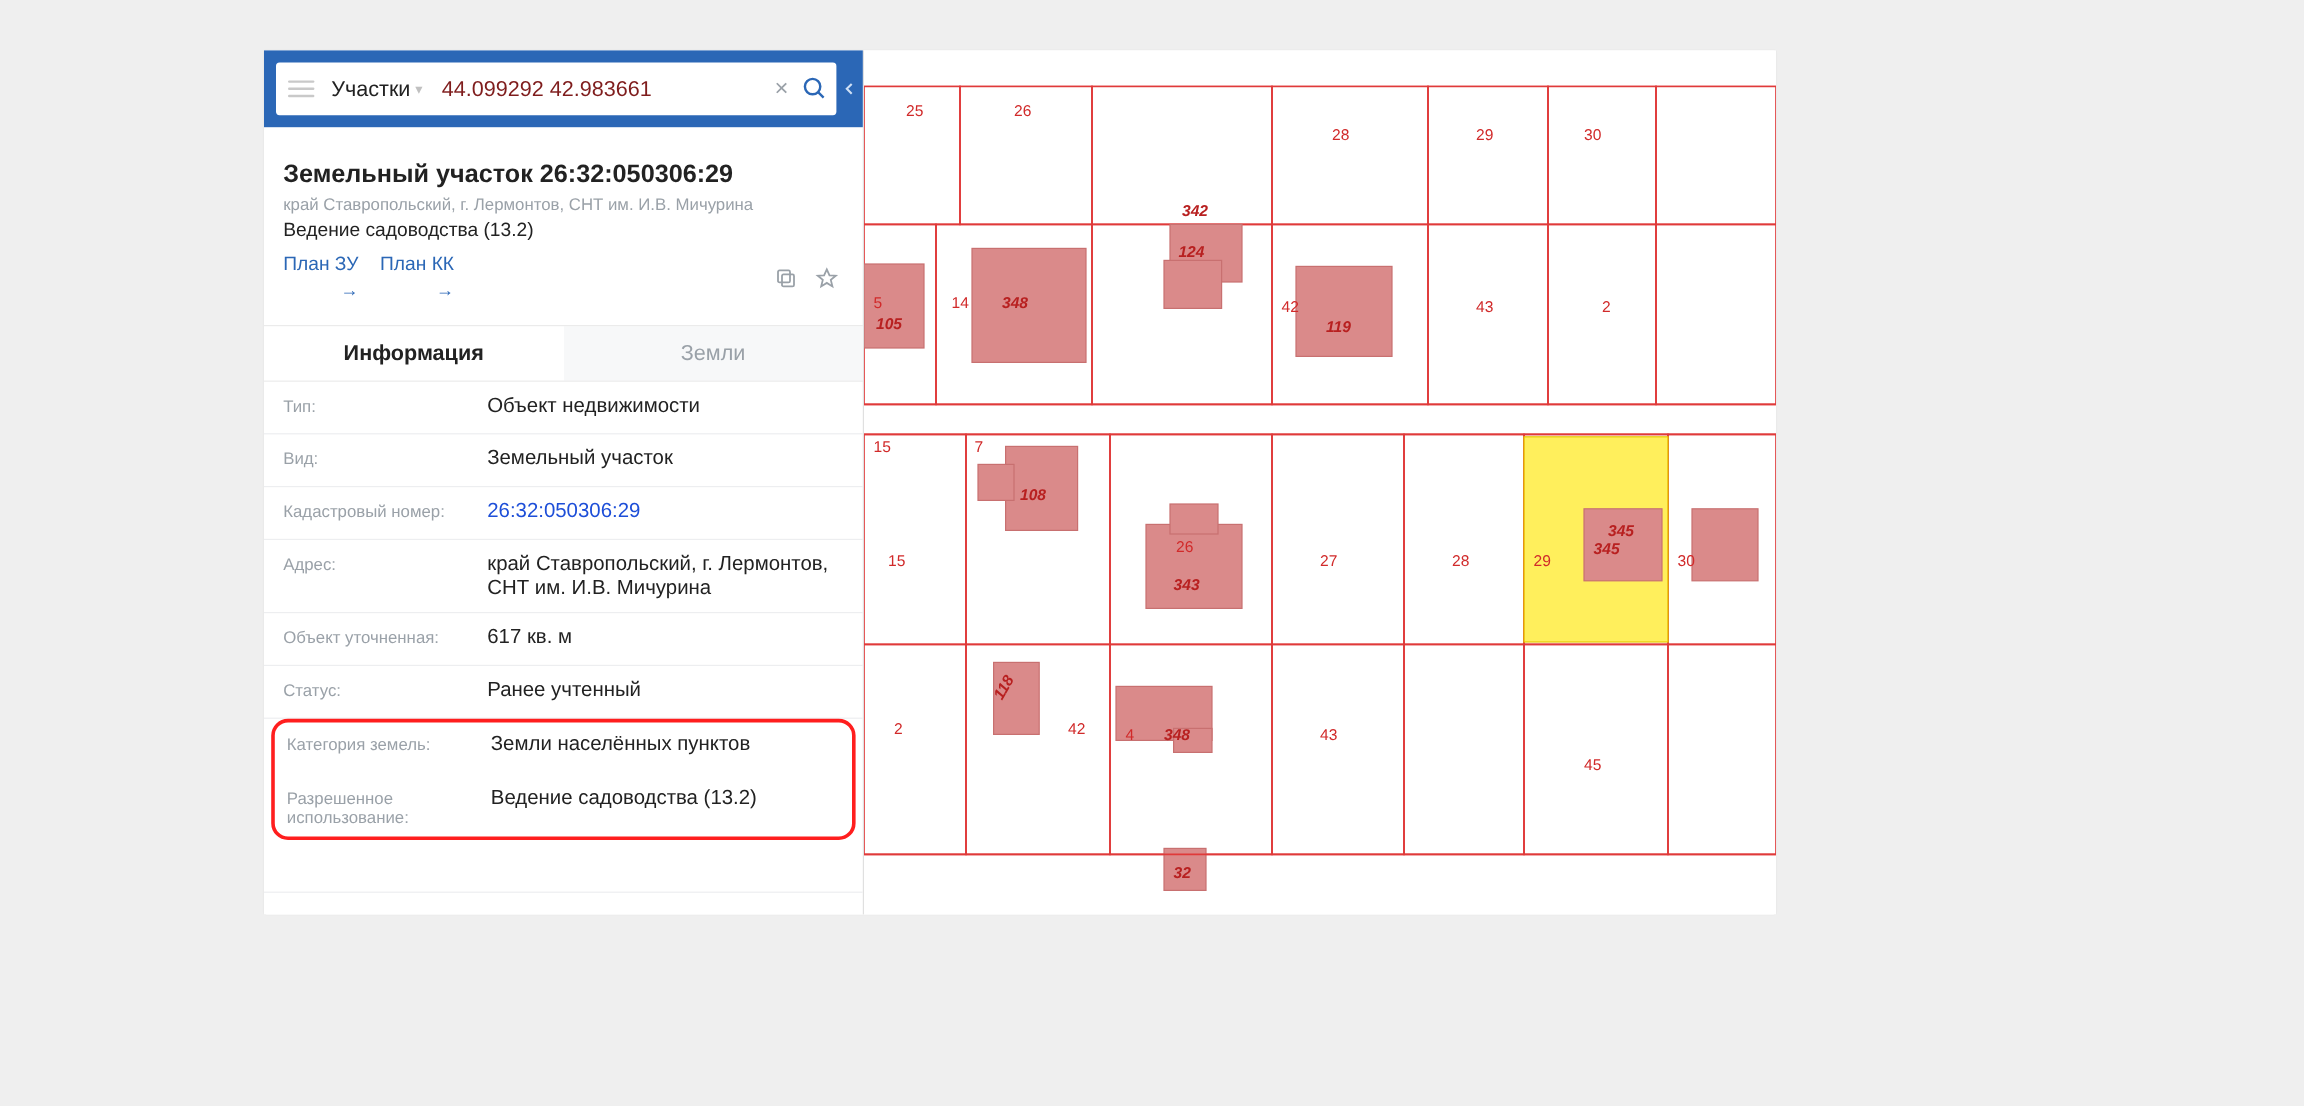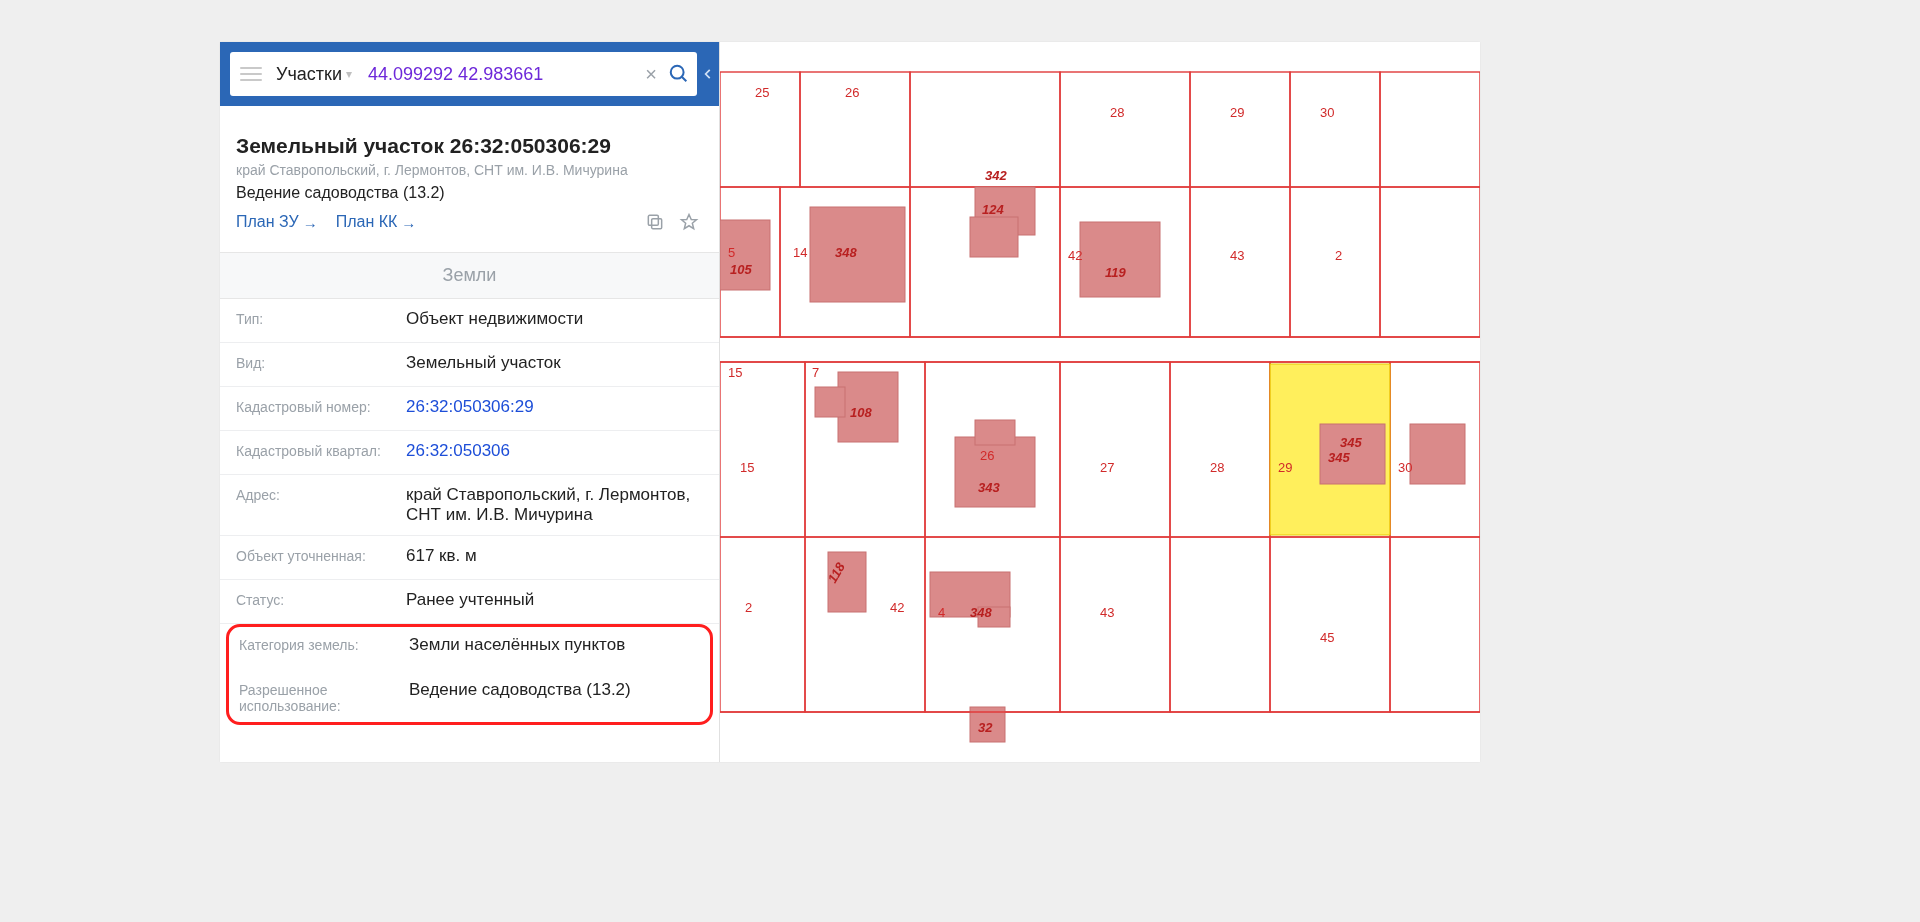--- a/index.html
+++ b/index.html
@@ -8,33 +8,33 @@
   .app { position:absolute; left:220px; top:42px; width:1260px; height:720px; background:#fff; display:flex; box-shadow:0 0 0 1px rgba(0,0,0,0.02); border-radius:2px; }
 
   
   .panel { width:500px; height:100%; background:#fff; display:flex; flex-direction:column; border-right:1px solid #e0e0e0; }
   .search-wrap { background:#2b67b6; padding:10px 0 10px 10px; display:flex; align-items:center; }
   .search-box { flex:1; background:#fff; border-radius:3px; height:44px; display:flex; align-items:center; padding:0 6px 0 10px; }
   .burger { width:22px; height:22px; display:flex; flex-direction:column; justify-content:center; gap:4px; margin-right:14px; cursor:pointer;}
   .burger span{height:2px;background:#c9c9c9;border-radius:1px;}
   .cat { font-size:18px; color:#222; margin-right:4px;}
   .cat-caret { color:#c0c0c0; font-size:12px; margin-right:16px;}
-  .query { flex:1; border:none; outline:none; font-size:18px; color:#6d28d9; background:transparent;}
+  .query { flex:1; border:none; outline:none; font-size:18px; color:#7f1d1d; background:transparent;}
   .clear-x { color:#9aa1a8; font-size:20px; margin:0 10px; cursor:pointer;}
   .mag { width:24px; height:24px; cursor:pointer; display:flex; align-items:center; justify-content:center;}
   .mag svg{stroke:#2b67b6;}
   .collapse-tab { width:22px; display:flex; align-items:center; justify-content:center; color:#fff; cursor:pointer; }
   .collapse-tab svg{stroke:#cfe0f5;}
 
   .header-block{padding:28px 16px 8px 16px;}
   .title{font-size:21px; font-weight:700; color:#222; margin-bottom:4px;}
   .subtitle{font-size:14px; color:#9aa1a8; margin-bottom:6px;}
   .usage-top{font-size:16px; color:#222; margin-bottom:10px;}
   .links-row{display:flex; align-items:center; gap:18px;}
-  .link{color:#2b67b6; font-size:16px; cursor:pointer; display:flex; align-items:flex-end; gap:4px;}
+  .link{color:#2b67b6; font-size:16px; cursor:pointer; display:flex; align-items:flex-end; gap:4px;flex-direction:column;}
   .link .arrow{font-size:15px;}
   .spacer{flex:1;}
   .small-icons{display:flex; gap:14px; align-items:center; margin-right:4px;}
   .small-icons svg{stroke:#9aa1a8; cursor:pointer;}
 
   .tabs{display:flex; border-top:1px solid #e6e6e6; border-bottom:1px solid #e6e6e6; margin-top:12px;}
   .tab{flex:1; text-align:center; padding:12px 0; font-size:18px; cursor:pointer;}
   .tab.active{font-weight:700; color:#222; background:#fff;}
   .tab.inactive{color:#9aa1a8; background:#f7f8f9;}
 
@@ -108,39 +108,36 @@
                 <rect x="8" y="8" width="12" height="12" rx="1.5"></rect>
               </svg>
           <svg width="20" height="20" viewBox="0 0 24 24" fill="none" stroke-width="1.8">
                 <polygon points="12 3 14.7 9 21 9.3 16 13.5 17.6 20 12 16.5 6.4 20 8 13.5 3 9.3 9.3 9"></polygon>
               </svg>
         </span>
       </div>
     </div>
 
     <div class="tabs">
+      <div class="tab active">Информация</div>
       <div class="tab inactive">Земли</div>
     </div>
 
     <div class="rows">
       <div class="row">
             <div class="label">Тип:</div>
             <div class="value">Объект недвижимости</div>
           </div>
       <div class="row">
             <div class="label">Вид:</div>
             <div class="value">Земельный участок</div>
           </div>
       <div class="row">
             <div class="label">Кадастровый номер:</div>
             <div class="value link-val">26:32:050306:29</div>
-          </div>
-      <div class="row">
-            <div class="label">Кадастровый квартал:</div>
-            <div class="value link-val">26:32:050306</div>
           </div>
       <div class="row">
             <div class="label">Адрес:</div>
             <div class="value">край Ставропольский, г. Лермонтов, СНТ им. И.В. Мичурина</div>
           </div>
       <div class="row">
             <div class="label">Объект уточненная:</div>
             <div class="value">617 кв. м</div>
           </div>
       <div class="row">

